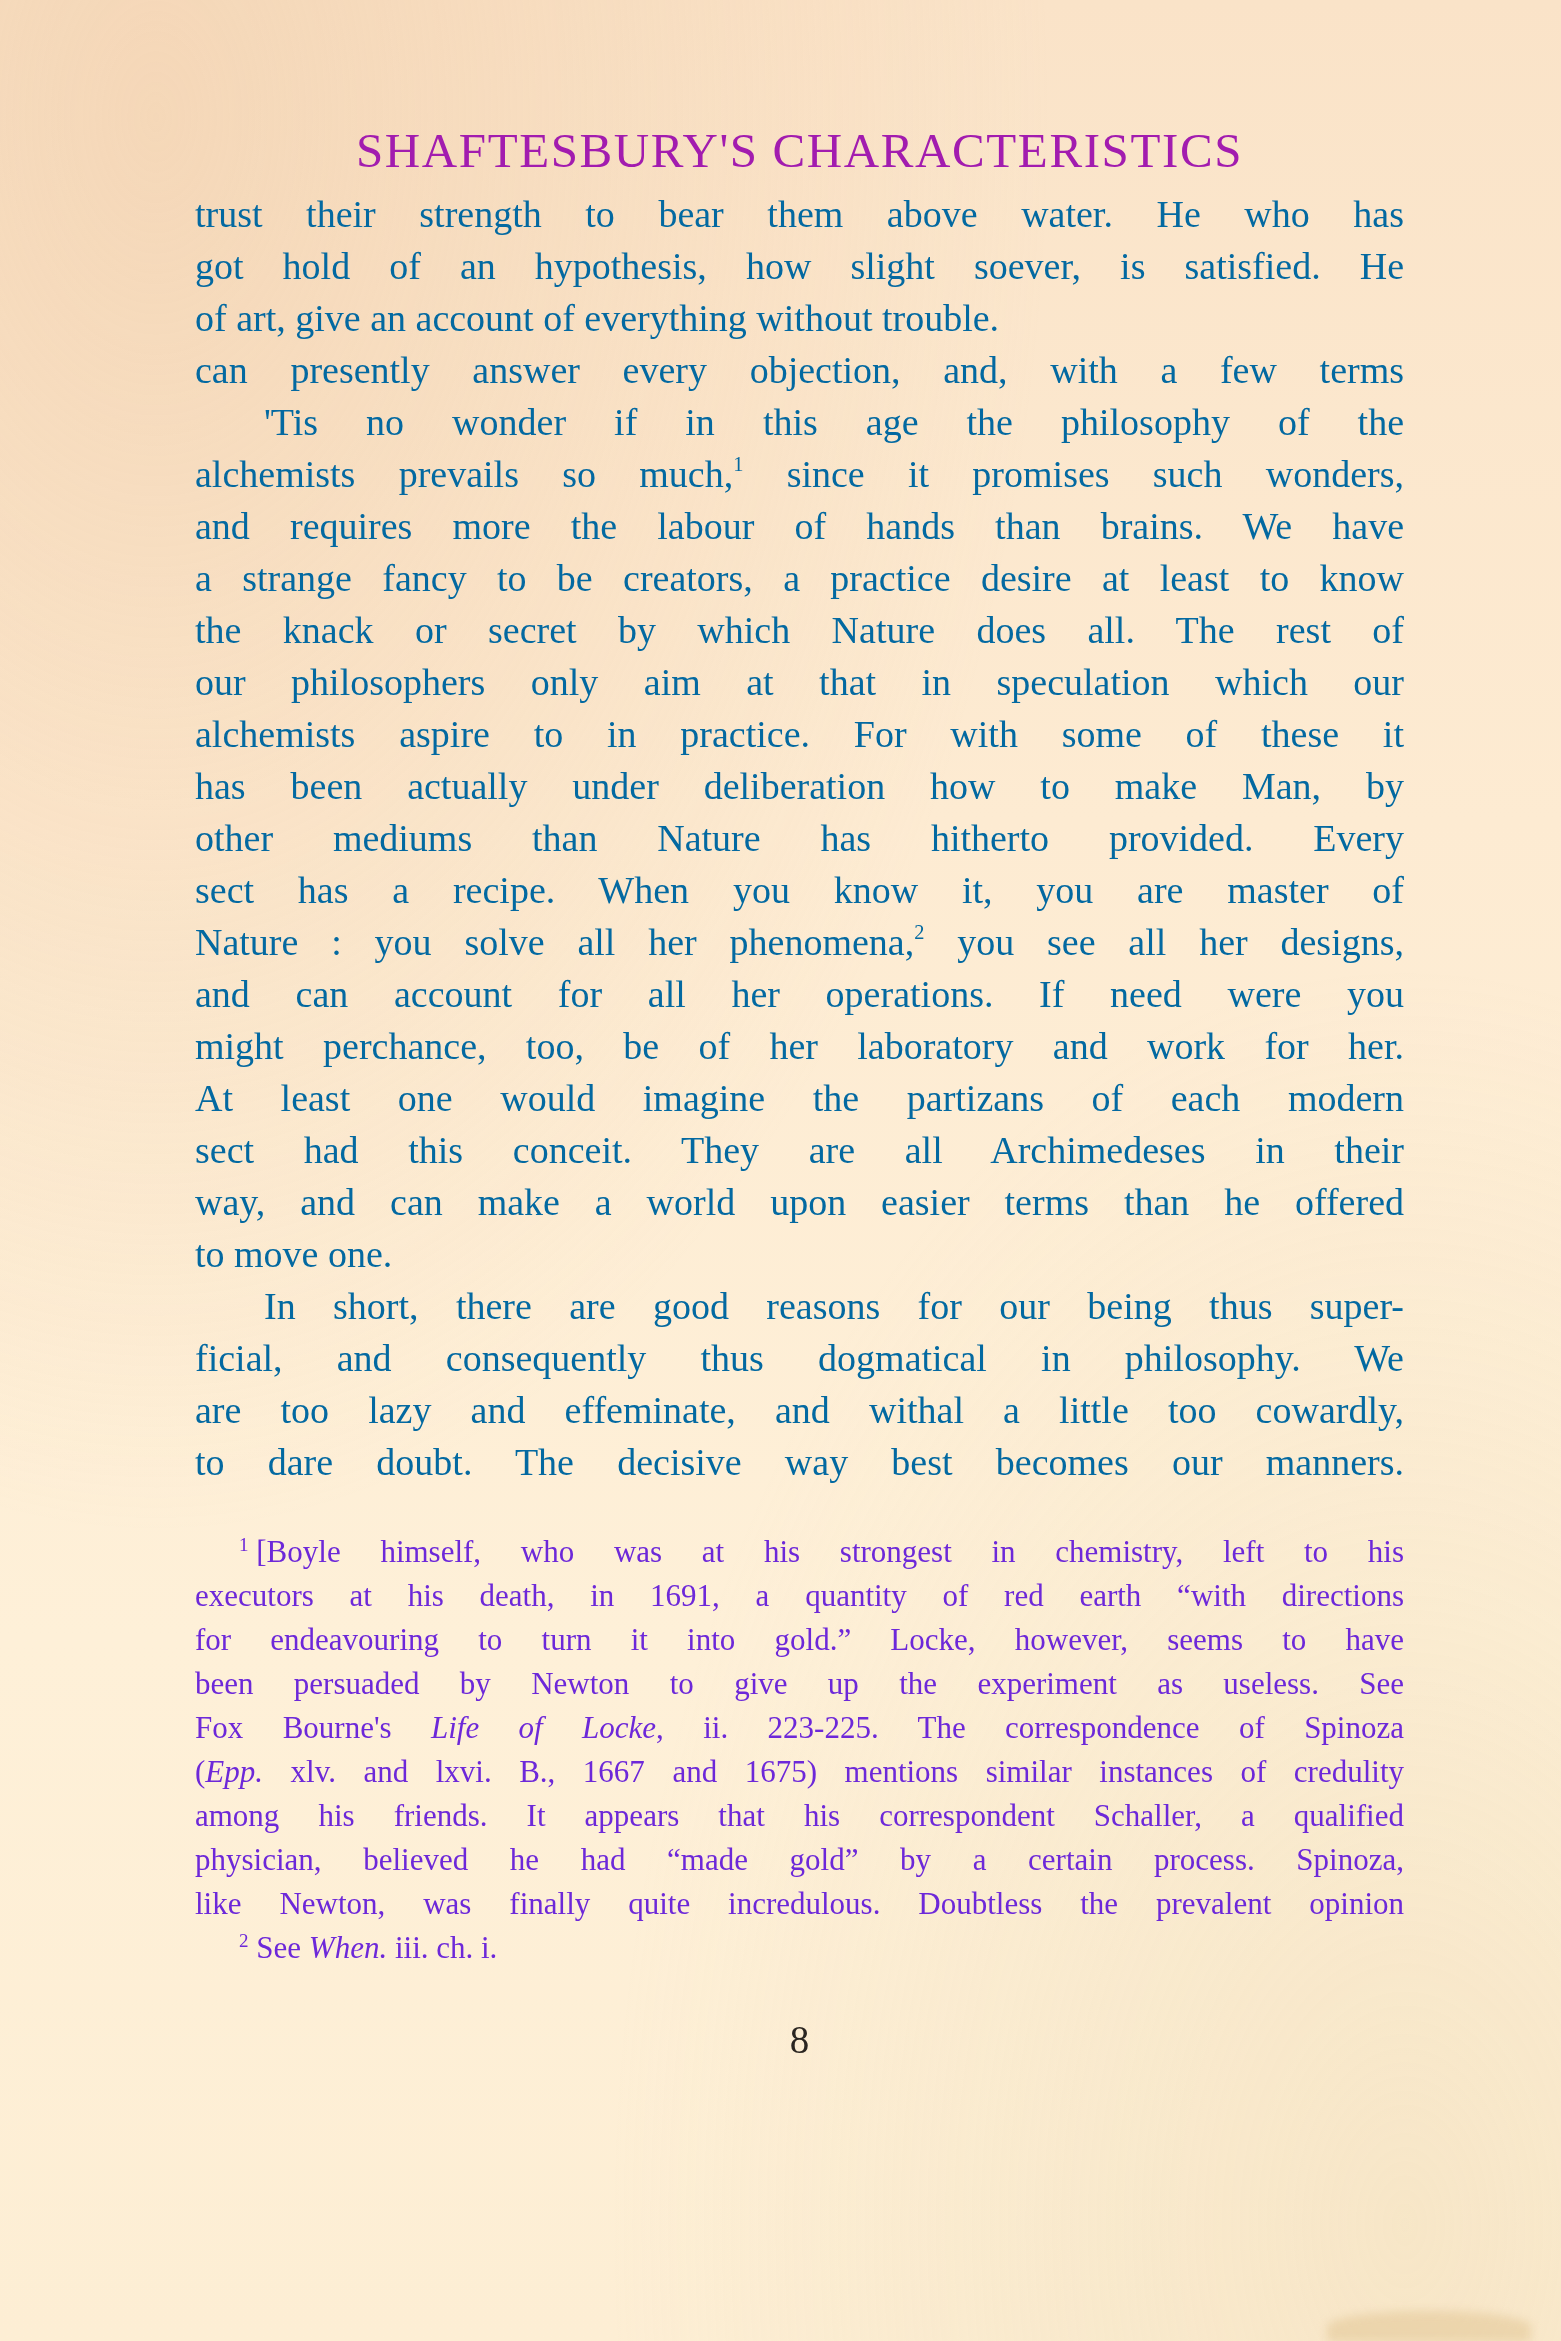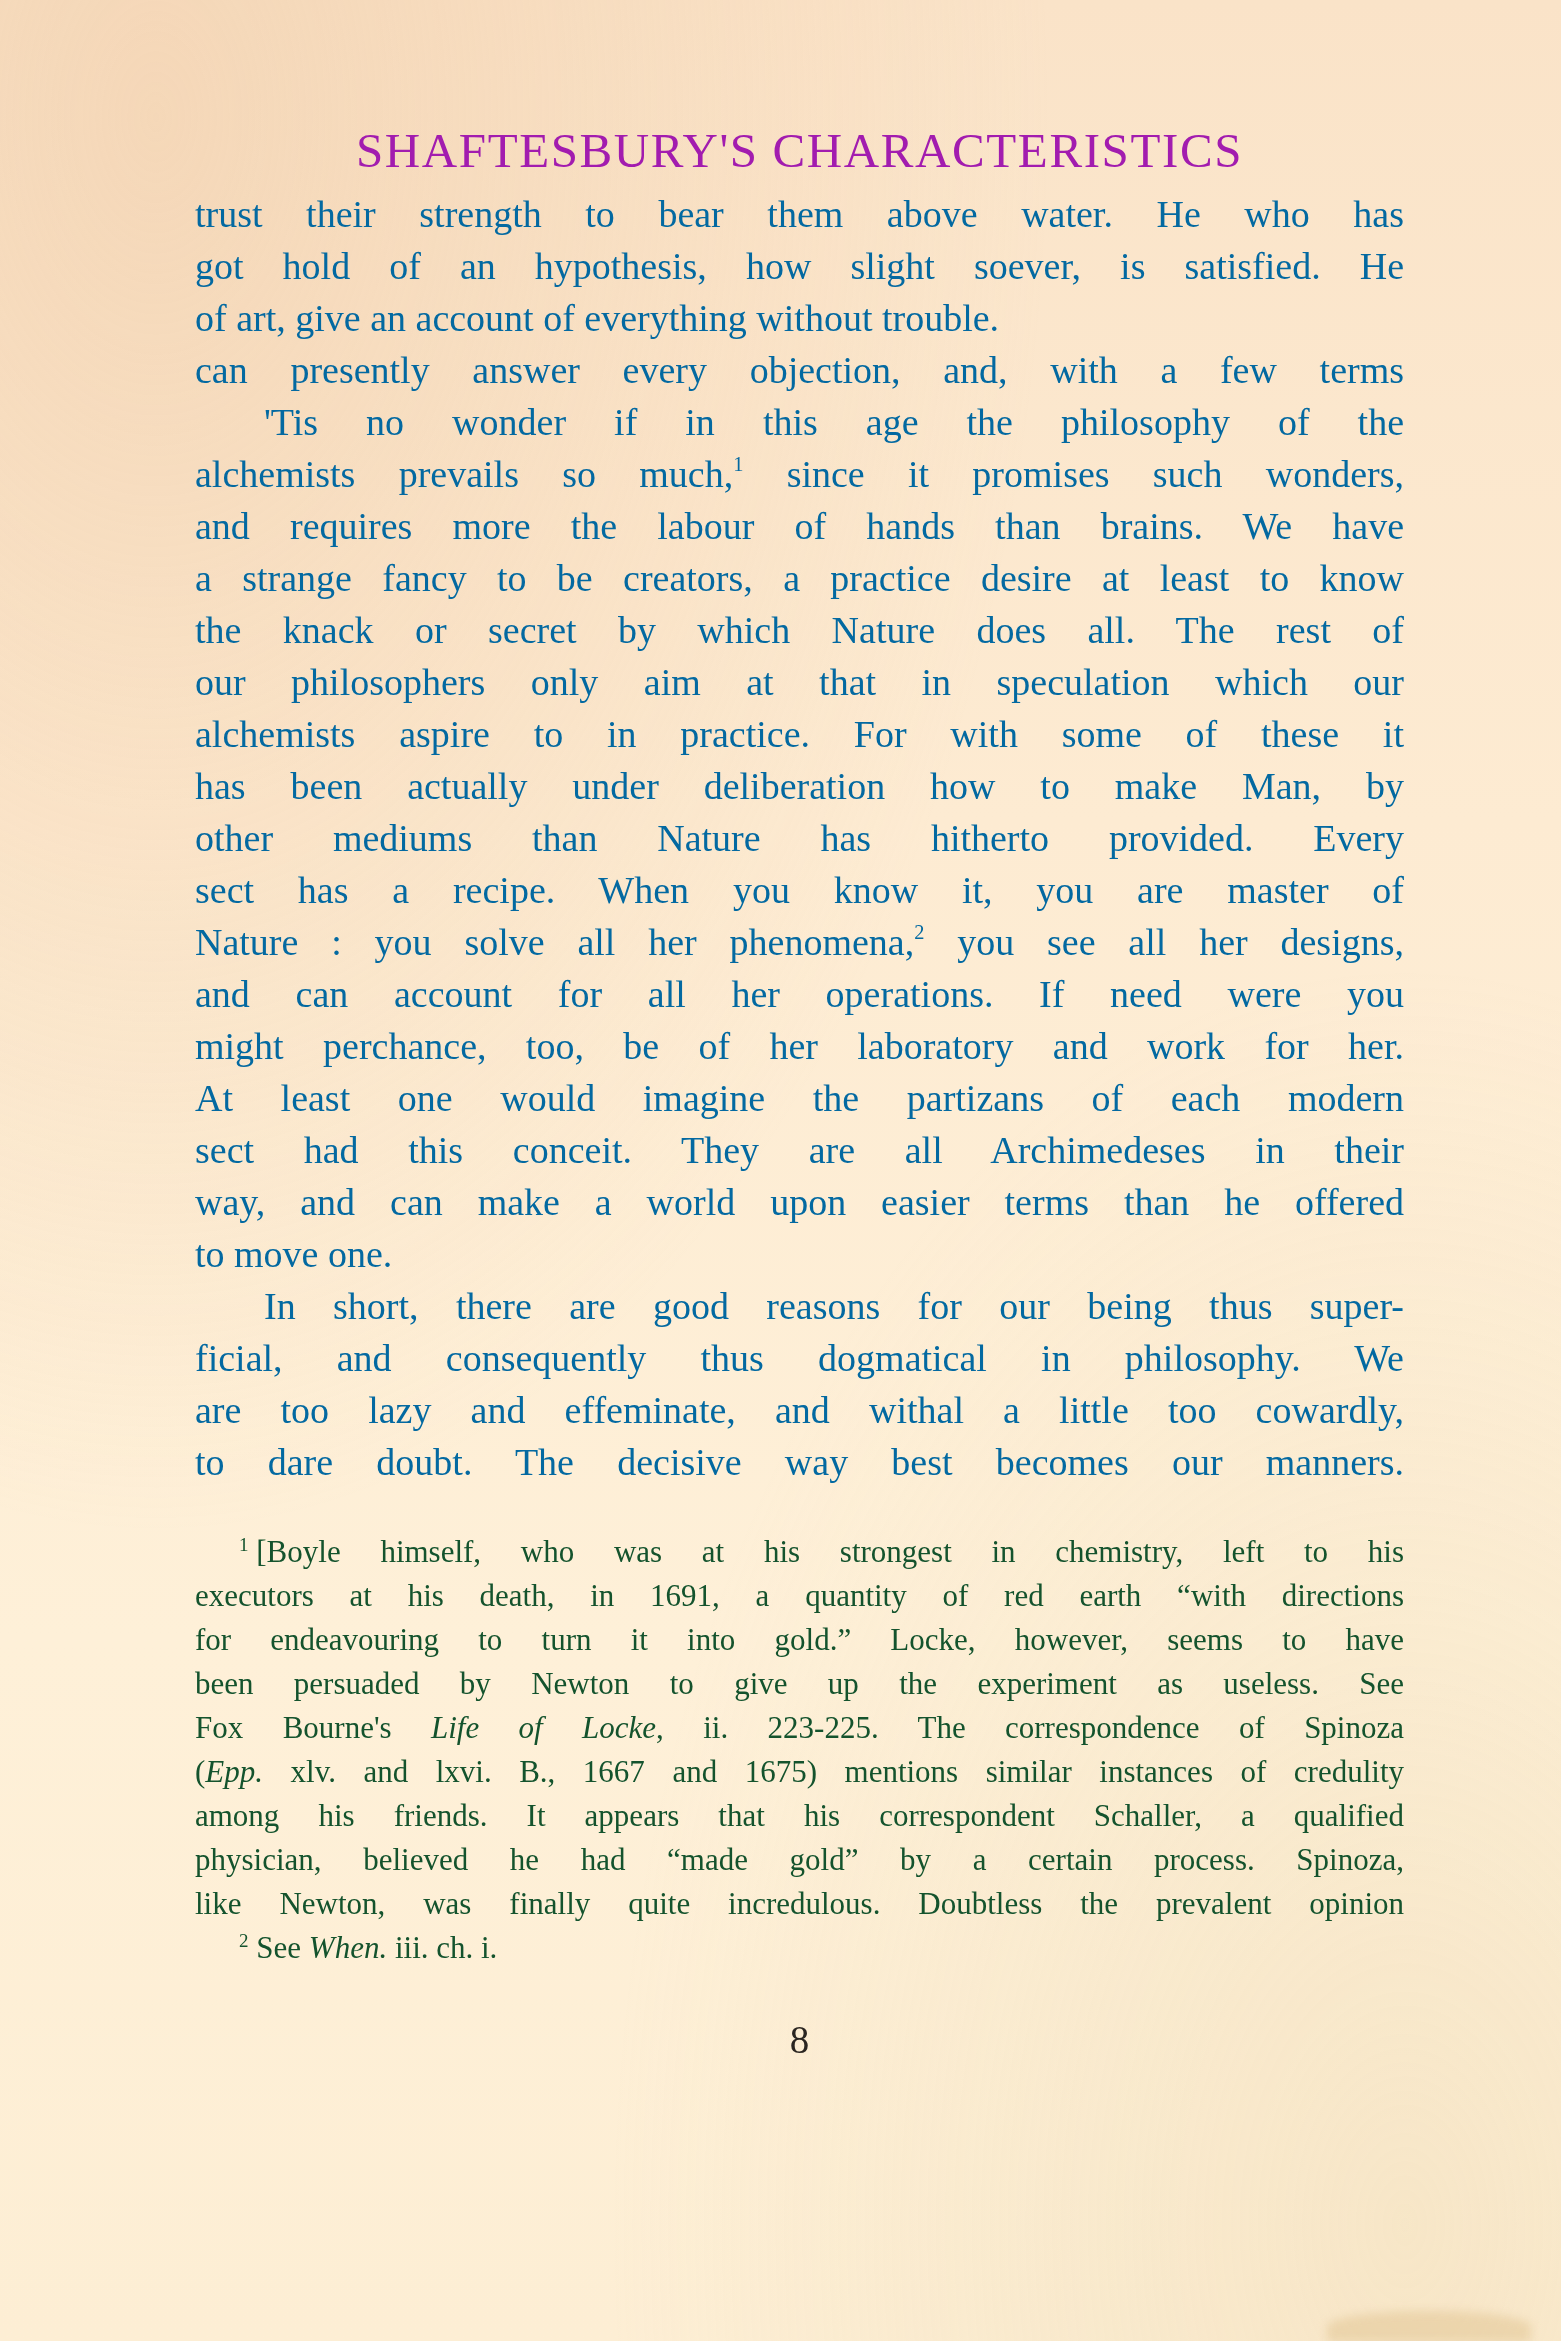--- a/index.html
+++ b/index.html
@@ -82,21 +82,21 @@
       left: 0;
       width: 1209px;
     }
     .fn-line {
       display: block;
       height: 44px;
       line-height: 44px;
       font-family: "Liberation Serif", "DejaVu Serif", serif;
       font-size: 31px;
       white-space: nowrap;
-      color: #14532d;
+      color: #6d28d9;
     }
     .fn-line .line-inner {
       text-align: justify;
       text-align-last: justify;
     }
     .fn-line.last .line-inner {
       text-align-last: left;
     }
     .fn-line.indent {
       padding-left: 44px;

